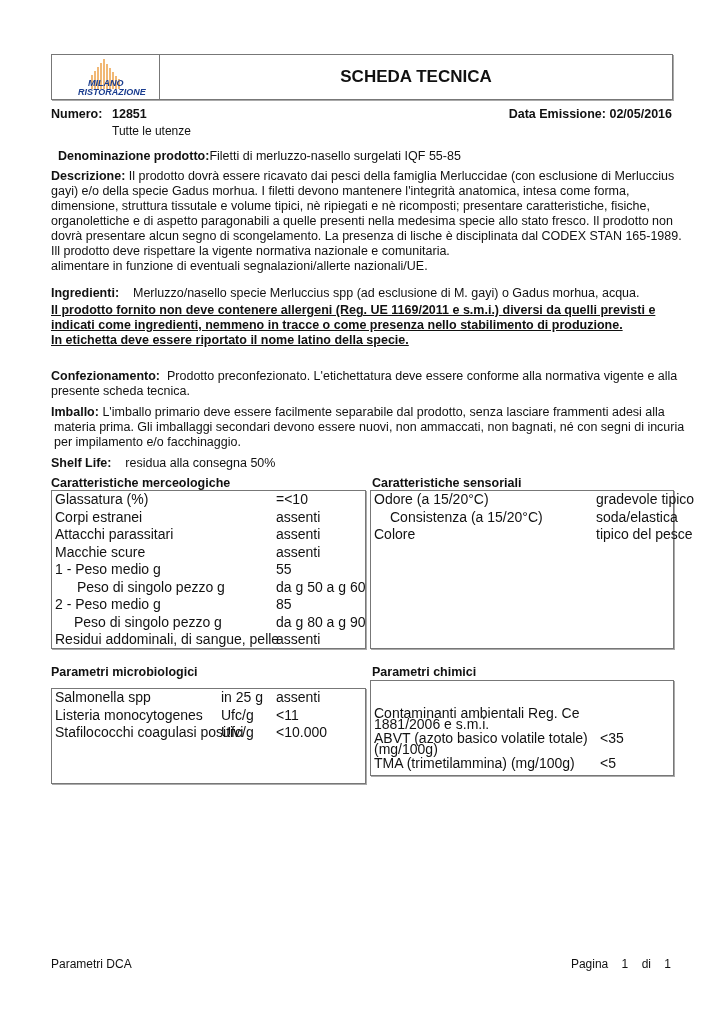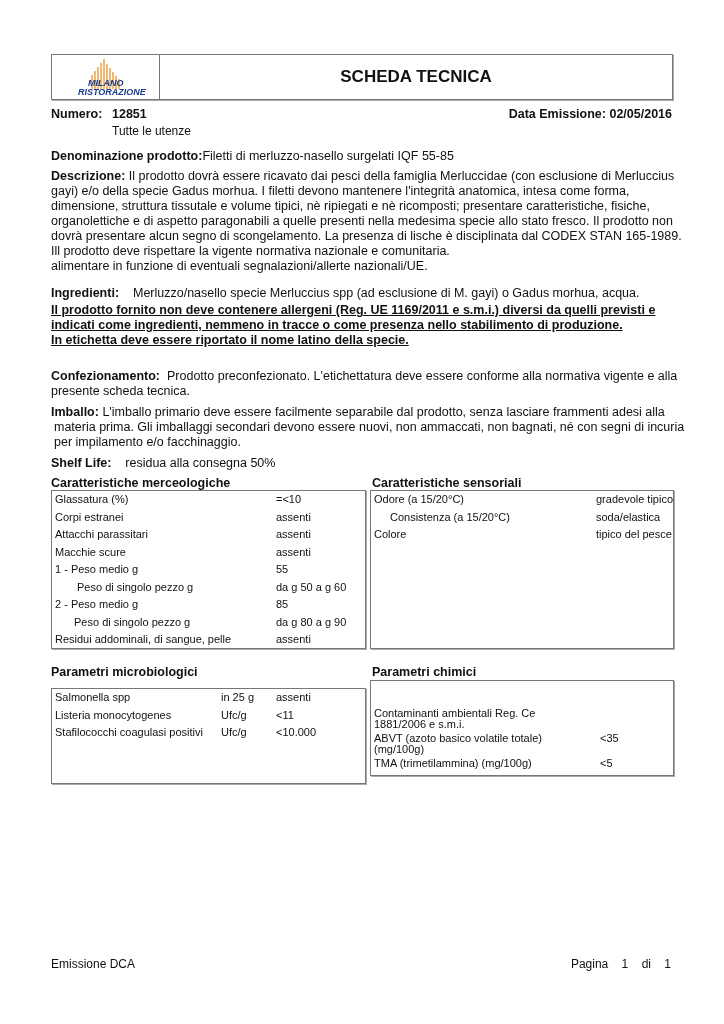--- a/index.html
+++ b/index.html
@@ -6,21 +6,21 @@
   body { width:724px; height:1024px; position:relative; font-family:"Liberation Sans", sans-serif; color:#111; overflow:hidden; }
   .abs { position:absolute; }
   .hdr-box { left:51px; top:54px; width:620px; height:44px; border:1px solid #777; box-shadow:1px 1px 0 #aaa; }
   .hdr-logo { position:absolute; left:0; top:0; width:107px; height:44px; border-right:1px solid #777; }
   .hdr-title { position:absolute; left:108px; right:0; top:0; height:44px; line-height:44px; text-align:center; font-weight:bold; font-size:17px; }
   .bold { font-weight:bold; }
   .t13 { font-size:12.5px; line-height:15px; }
   .t12 { font-size:12px; line-height:15px; }
   .ul { text-decoration:underline; font-weight:bold; }
   .sec-title { font-weight:bold; font-size:12.5px; }
-  .tbox { border:1px solid #777; box-shadow:1px 1px 0 #aaa; font-size:11px; }
+  .tbox { border:1px solid #777; box-shadow:1px 1px 0 #aaa; font-size:14px; }
   .row { position:absolute; left:3px; right:3px; height:17px; line-height:14px; }
   .cell { position:absolute; top:0; white-space:nowrap; }
   .foot { font-size:12px; }
 </style>
 </head>
 <body>
 
 <div class="abs hdr-box">
   <div class="hdr-logo">
     <svg width="107" height="44" viewBox="0 0 107 44">
@@ -44,21 +44,21 @@
 </div>
 
 <div class="abs t13 bold" style="left:51px; top:107px;">Numero:</div>
 <div class="abs t13 bold" style="left:112px; top:107px;">12851</div>
 <div class="abs t13 bold" style="right:52px; top:107px; text-align:right;">
   <span>Data Emissione:</span>
   <span>02/05/2016</span>
 </div>
 <div class="abs t12" style="left:112px; top:124px;">Tutte le utenze</div>
 
-<div class="abs t13" style="left:51px; top:149px; white-space:nowrap;">
+<div class="abs t13" style="left:58px; top:149px; white-space:nowrap;">
   <span class="bold">Denominazione prodotto:</span><span>Filetti di merluzzo-nasello surgelati IQF 55-85</span>
 </div>
 
 <div class="abs t13" style="left:51px; top:169px; width:624px;">
   <div style="white-space:nowrap;"><span class="bold">Descrizione:</span> <span>Il prodotto dovrà essere ricavato dai pesci della famiglia Merluccidae (con esclusione di Merluccius</span></div>
   <div style="white-space:nowrap;">gayi) e/o della specie Gadus morhua. I filetti devono mantenere l'integrità anatomica, intesa come forma,</div>
   <div style="white-space:nowrap;">dimensione, struttura tissutale e volume tipici, nè ripiegati e nè ricomposti; presentare caratteristiche, fisiche,</div>
   <div style="white-space:nowrap;">organolettiche e di aspetto paragonabili a quelle presenti nella medesima specie allo stato fresco. Il prodotto non</div>
   <div style="white-space:nowrap;">dovrà presentare alcun segno di scongelamento. La presenza di lische è disciplinata dal CODEX STAN 165-1989.</div>
   <div style="white-space:nowrap;">Ill prodotto deve rispettare la vigente normativa nazionale e comunitaria.</div>
@@ -182,19 +182,19 @@
     <span class="cell" style="left:226px; line-height:11px;">&lt;35</span>
   </div>
   <div class="row" style="top:77px; height:14px;">
     <div class="cell" style="left:0; line-height:11px;">
         <div>TMA (trimetilammina) (mg/100g)</div>
       </div>
     <span class="cell" style="left:226px; line-height:11px;">&lt;5</span>
   </div>
 </div>
 
-<div class="abs foot" style="left:51px; top:957px;">Emissione DCA</div>
+<div class="abs foot" style="left:51px; top:957px;">Parametri DCA</div>
 <div class="abs foot" style="right:53px; top:957px; white-space:nowrap;">
   <span>Pagina</span>&nbsp;&nbsp;&nbsp;
   <span>1</span>&nbsp;&nbsp;&nbsp;
   <span>di</span>&nbsp;&nbsp;&nbsp;
   <span>1</span>
 </div>
 
 </body></html>

